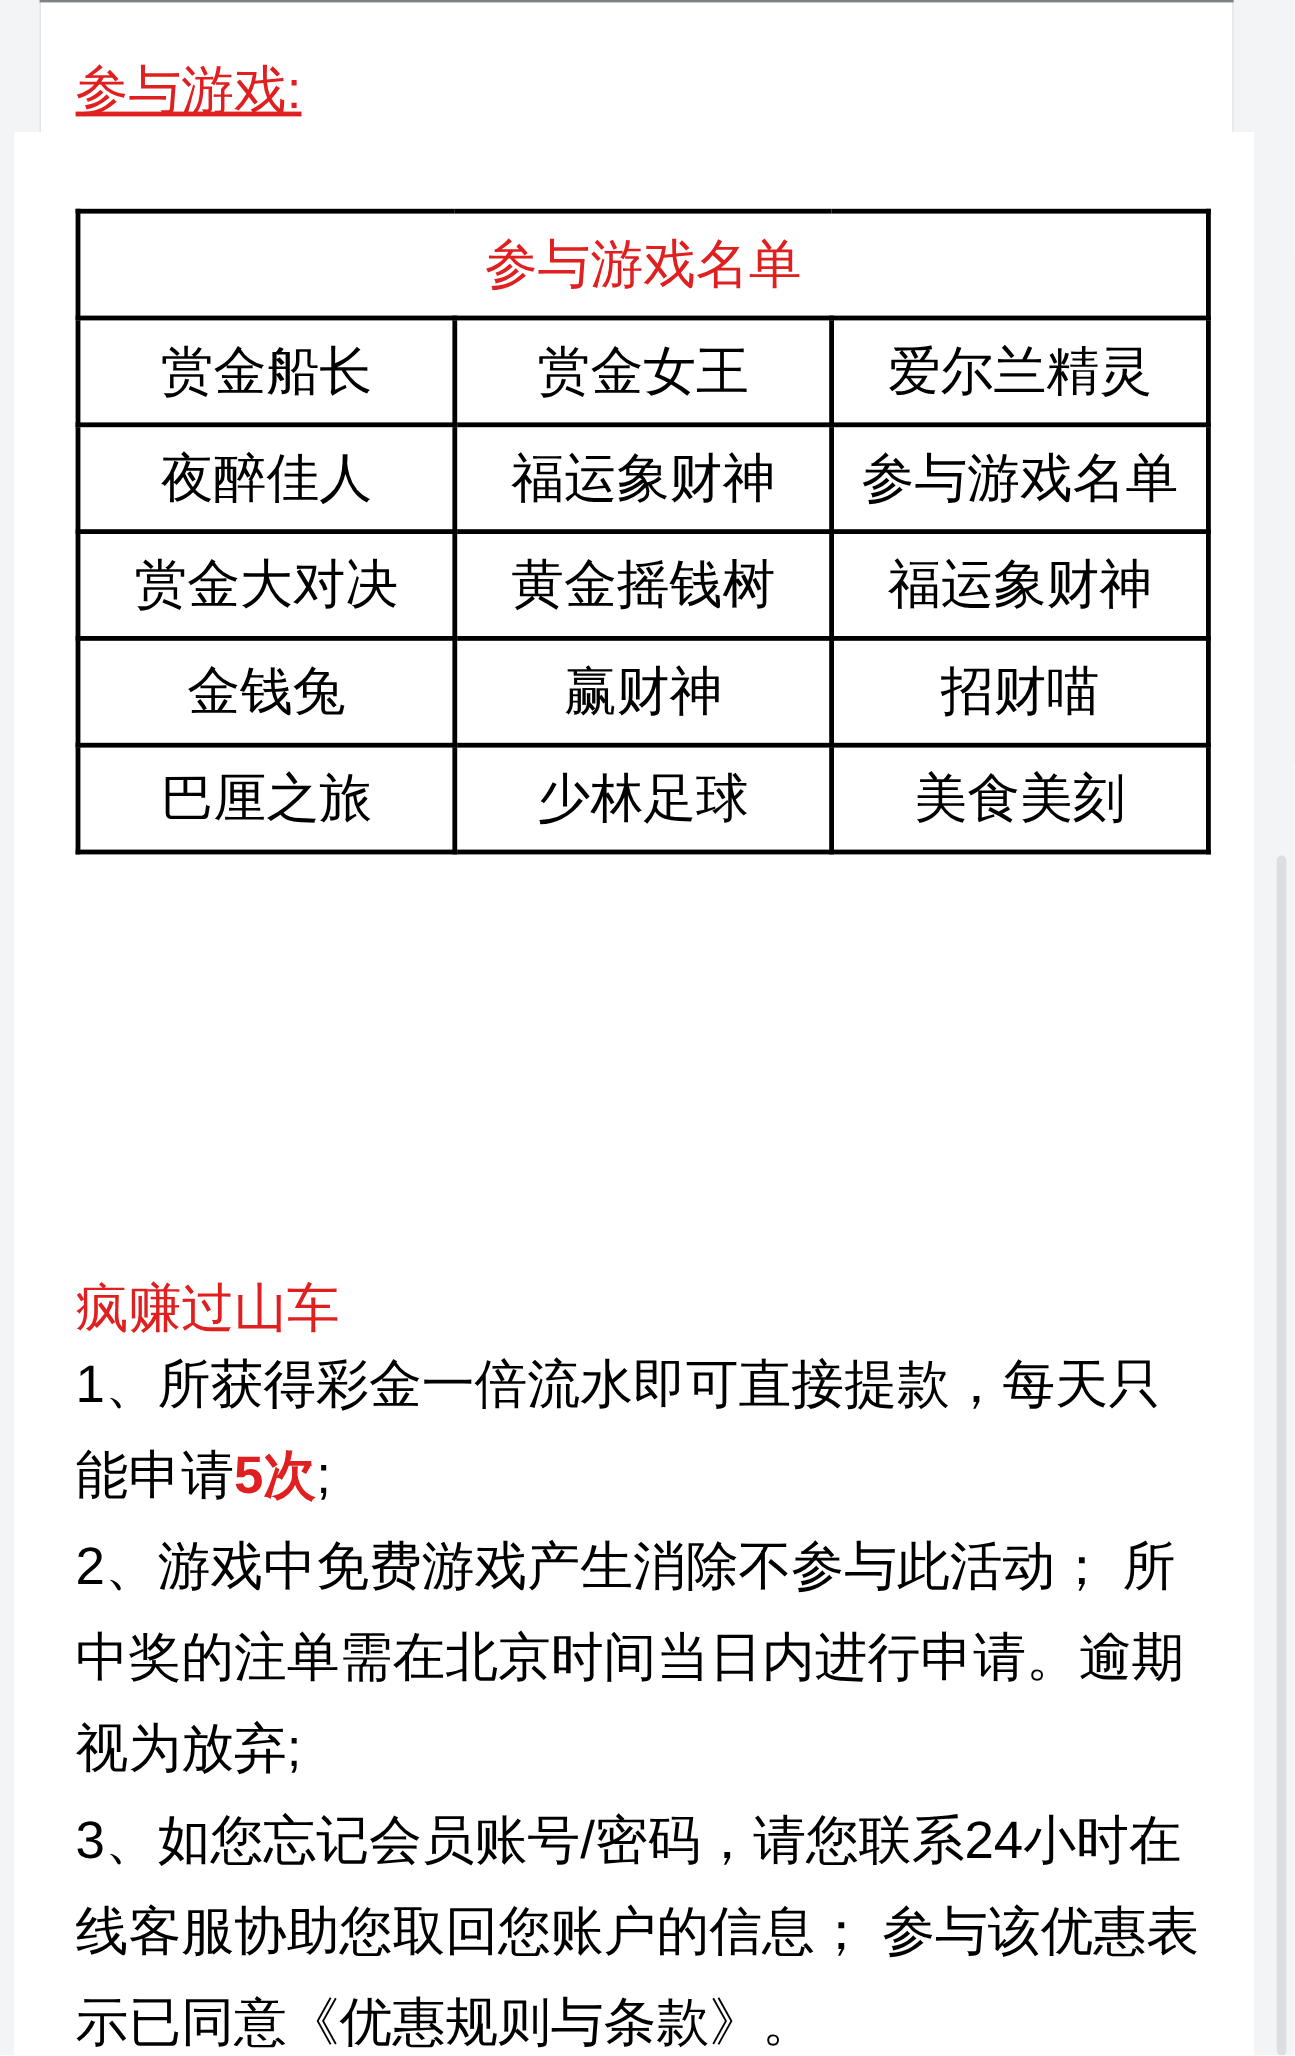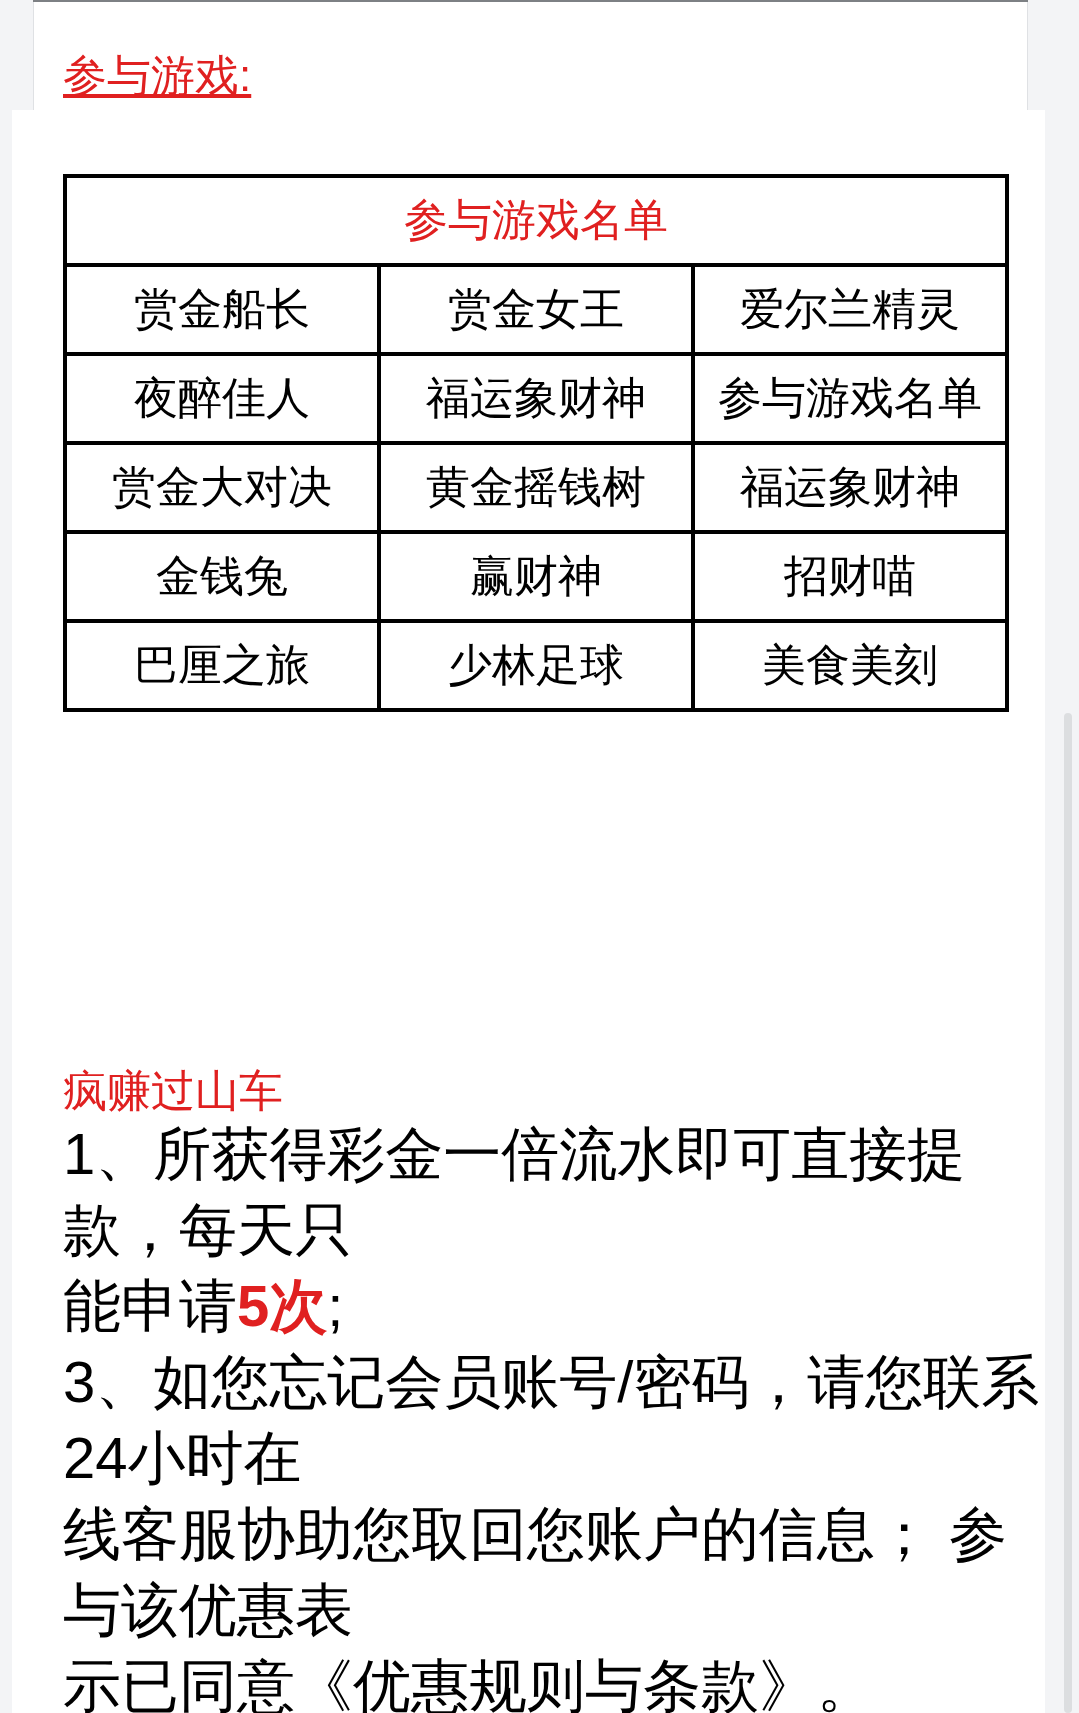--- a/index.html
+++ b/index.html
@@ -23,21 +23,21 @@
     color:var(--accent,#e02020);white-space:nowrap;text-decoration:underline;}
   
   .games-table{position:absolute;left:63px;top:174px;width:946px;
     border-collapse:collapse;table-layout:fixed;font-size:44px;}
   .games-table td{border:4px solid #000;text-align:center;vertical-align:middle;
     height:85px;padding:0;overflow:hidden;white-space:nowrap;}
   .games-table td.title-cell{color:var(--accent,#e02020);}
   
   .rules{position:absolute;left:63px;top:1066px;width:980px;}
   .rules-heading{font-size:44px;line-height:50px;color:var(--accent,#e02020);}
-  .rule{font-size:58px;line-height:76px;white-space:pre-wrap;color:#000;}
+  .rule{font-size:44px;line-height:76px;white-space:pre-wrap;color:#000;}
   .rule .red{color:var(--accent,#e02020);font-weight:bold;}
 </style>
 </head>
 <body>
 
 <div class="strip strip-left-upper"></div>
 <div class="strip strip-left-lower"></div>
 <div class="strip strip-right-upper"></div>
 <div class="strip strip-right-lower"></div>
 <div class="top-line"></div>
@@ -75,16 +75,19 @@
     <td>少林足球</td>
     <td>美食美刻</td>
   </tr>
 </tbody>
   </table>
 
 <div class="rules">
   <div class="rules-heading">疯赚过山车</div>
   <div class="rule"><span>1、所获得彩金一倍流水即可直接提款，每天只
 能申请</span><span class="red">5次</span><span>;</span></div>
+  <div class="rule">2、游戏中免费游戏产生消除不参与此活动； 所
+中奖的注单需在北京时间当日内进行申请。逾期
+视为放弃;</div>
   <div class="rule">3、如您忘记会员账号/密码，请您联系24小时在
 线客服协助您取回您账户的信息； 参与该优惠表
 示已同意《优惠规则与条款》。</div>
 </div>
 
 </body></html>

